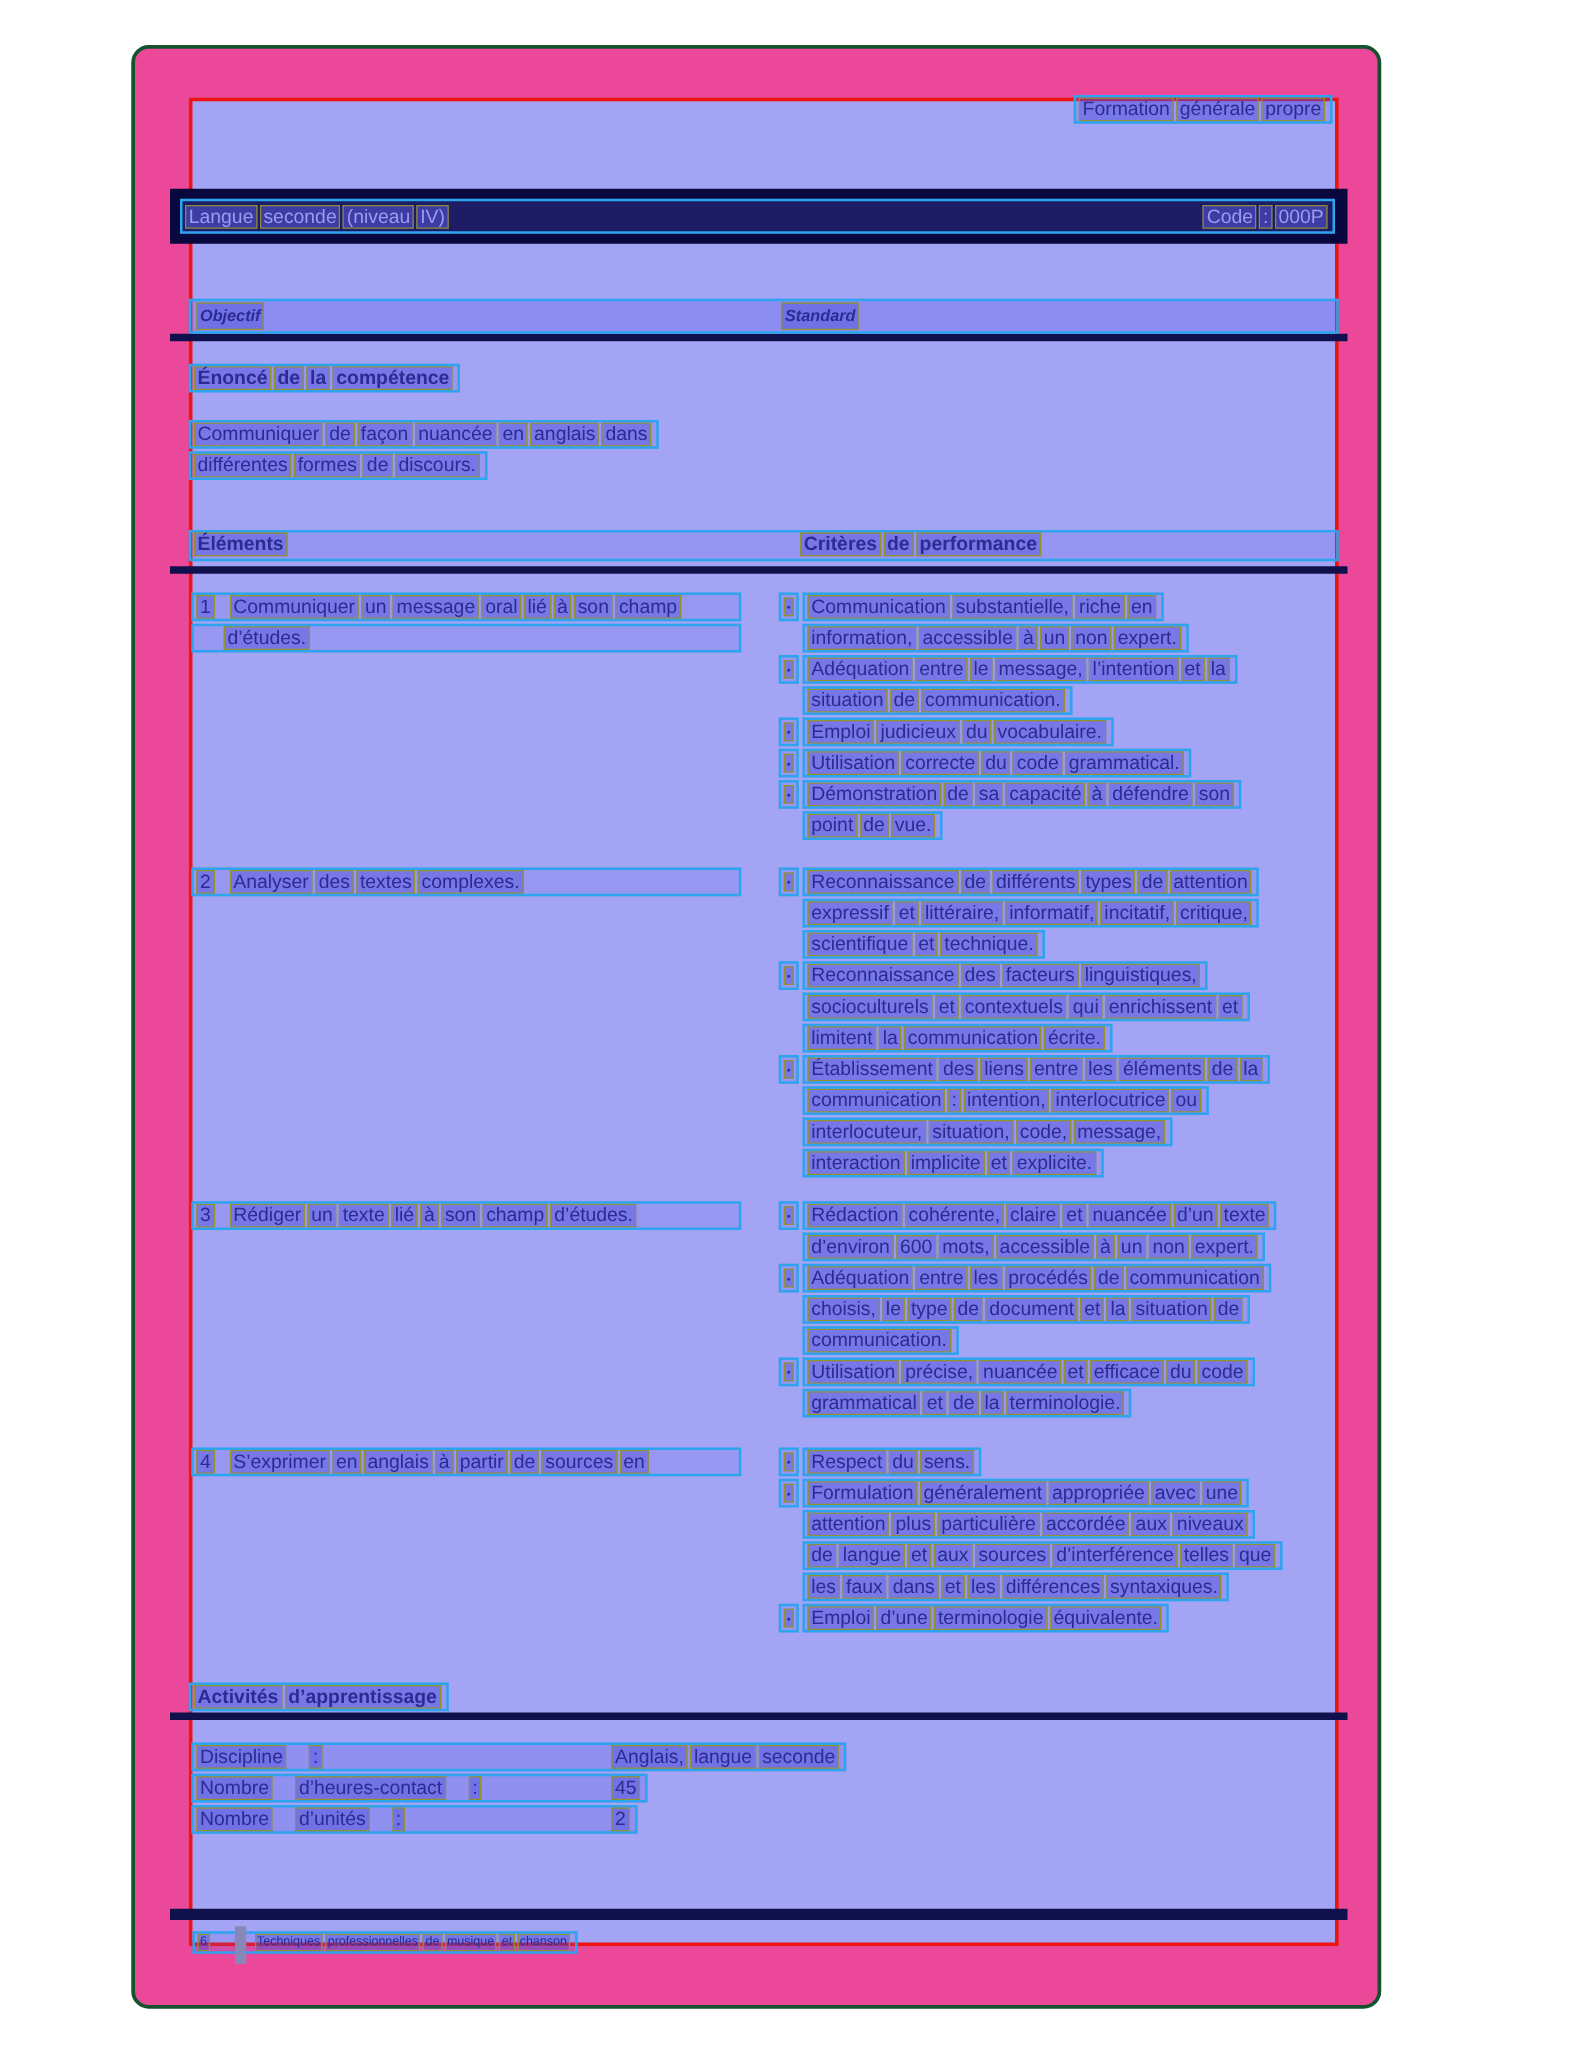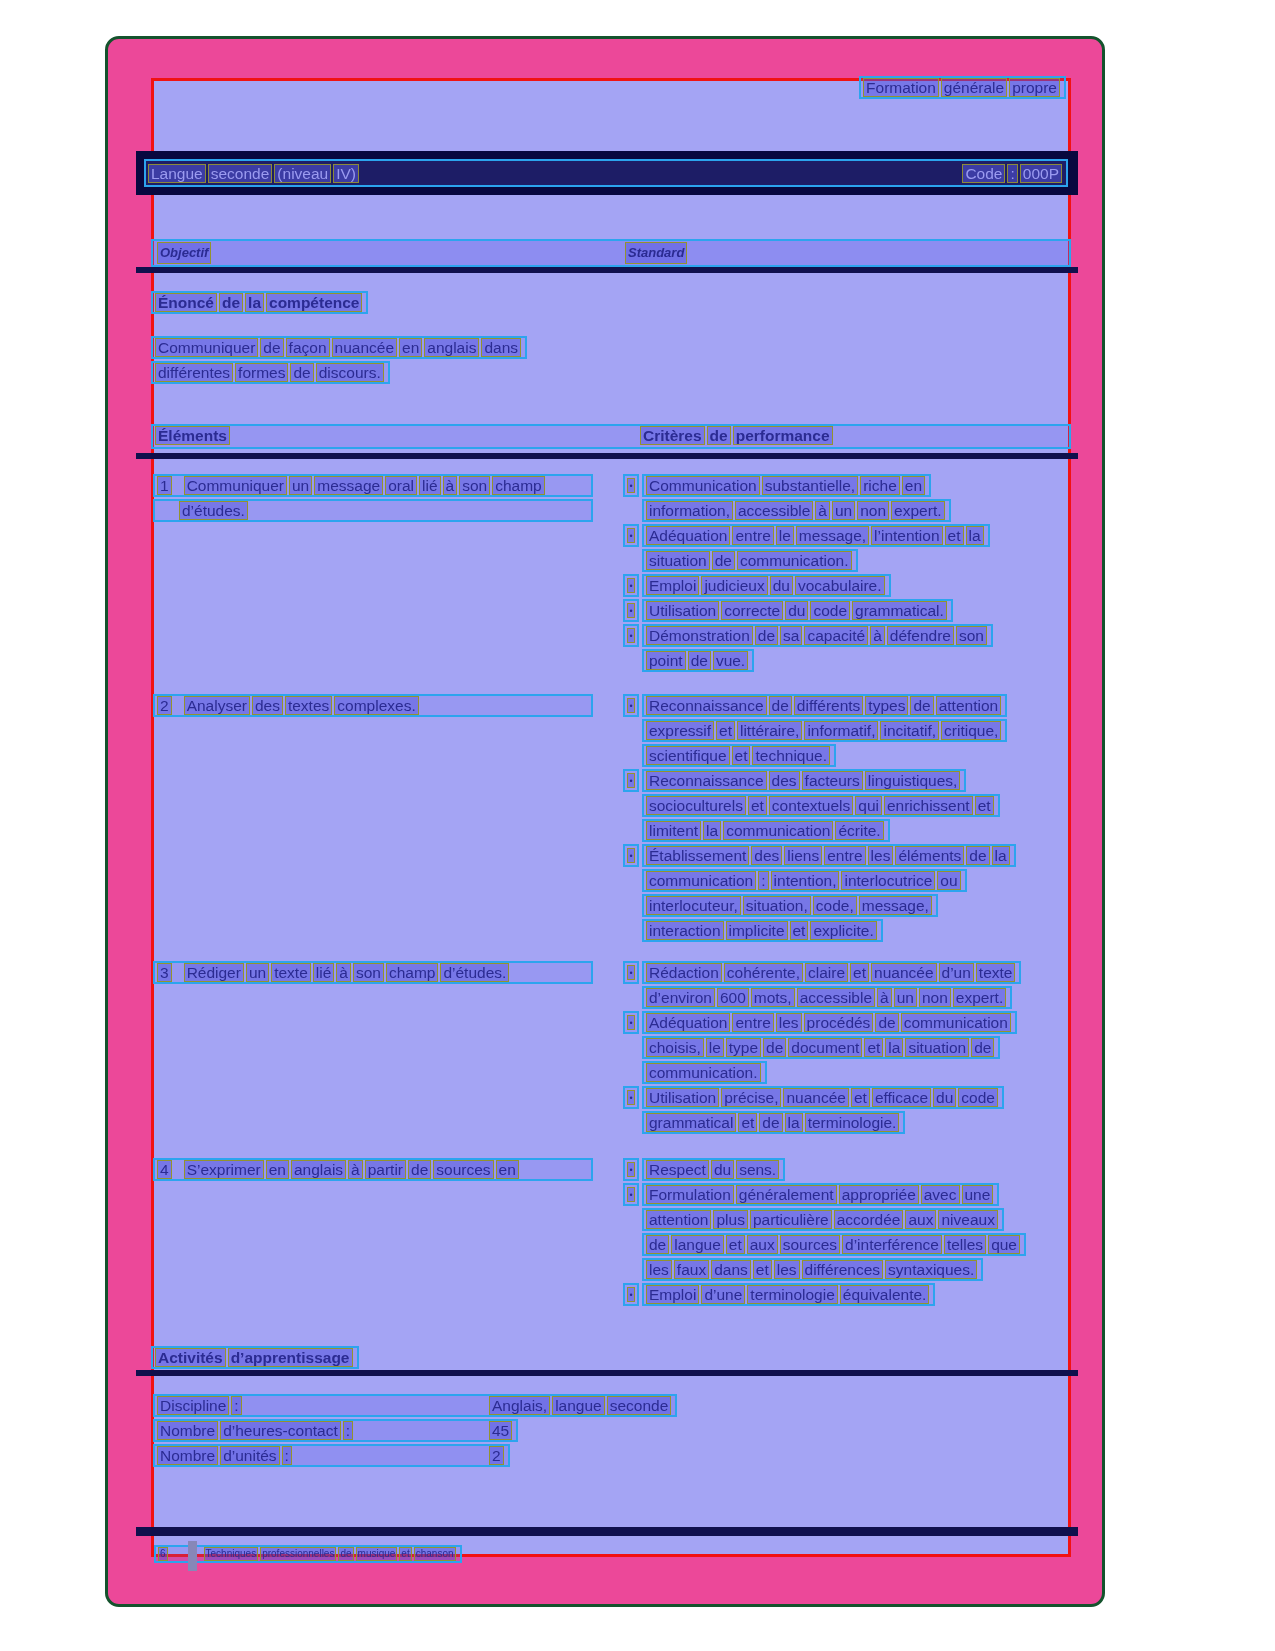--- a/index.html
+++ b/index.html
@@ -89,21 +89,21 @@
   
   #activities-title{left:43px;top:1307px;}
   #activities-title .w{font-weight:bold;}
   
   #info-rows{position:absolute;left:45px;top:1355px;z-index:3;}
   .info-row{
     display:flex;align-items:center;box-sizing:border-box;height:23px;margin-bottom:2px;
     border:2px solid #2ca4ee;background:rgba(100,100,235,.30);
     width:fit-content;padding:0 2px;
   }
-  .info-label{display:flex;width:320px;flex:none;}
+  .info-label{display:flex;width:320px;flex:none;gap:16px;}
   .info-value{display:flex;margin-left:12px;}
   
   #footer-line{left:46px;top:1506px;height:18px;z-index:5;}
   #footer-line .line{height:18px;margin:0;}
   #footer-line .w{font-size:10px;line-height:12px;height:14px;padding:0 1px;}
   #footer-line .sp{width:34px;flex:none;}
   #text-cursor{
     position:absolute;left:80px;top:1502px;width:9px;height:30px;
     background:#8787b8;z-index:6;
   }

